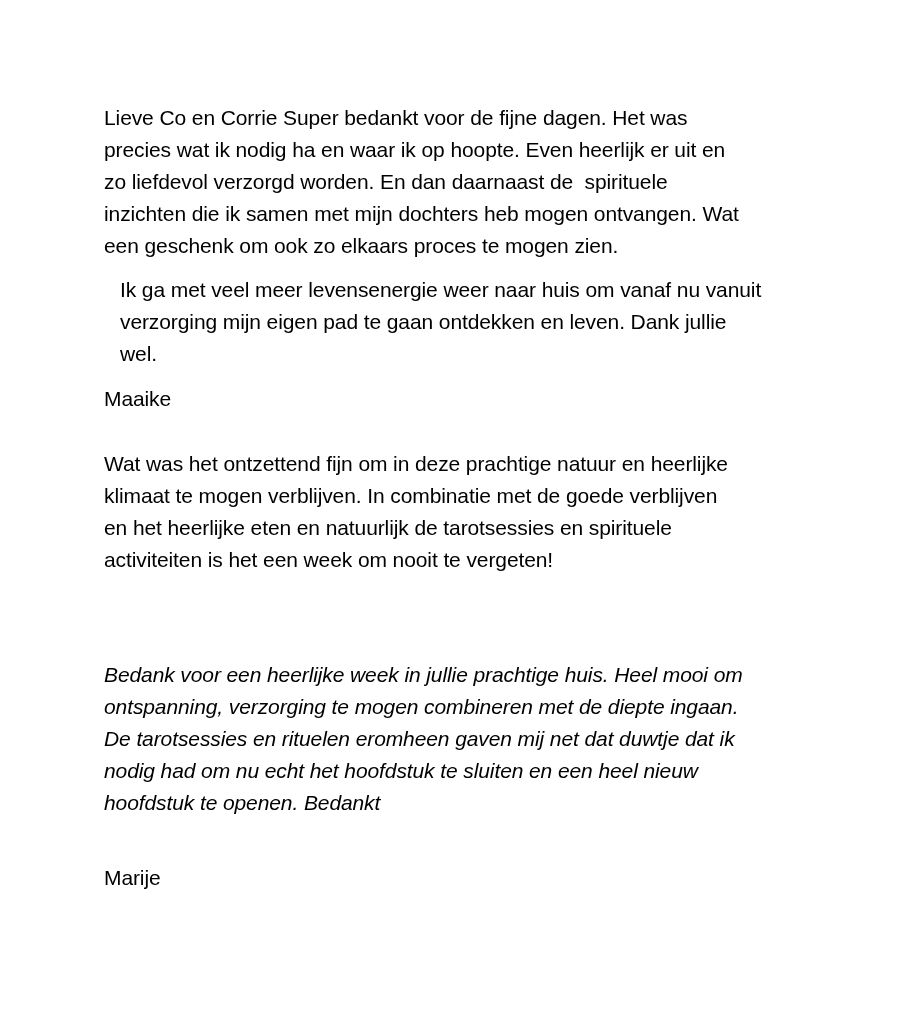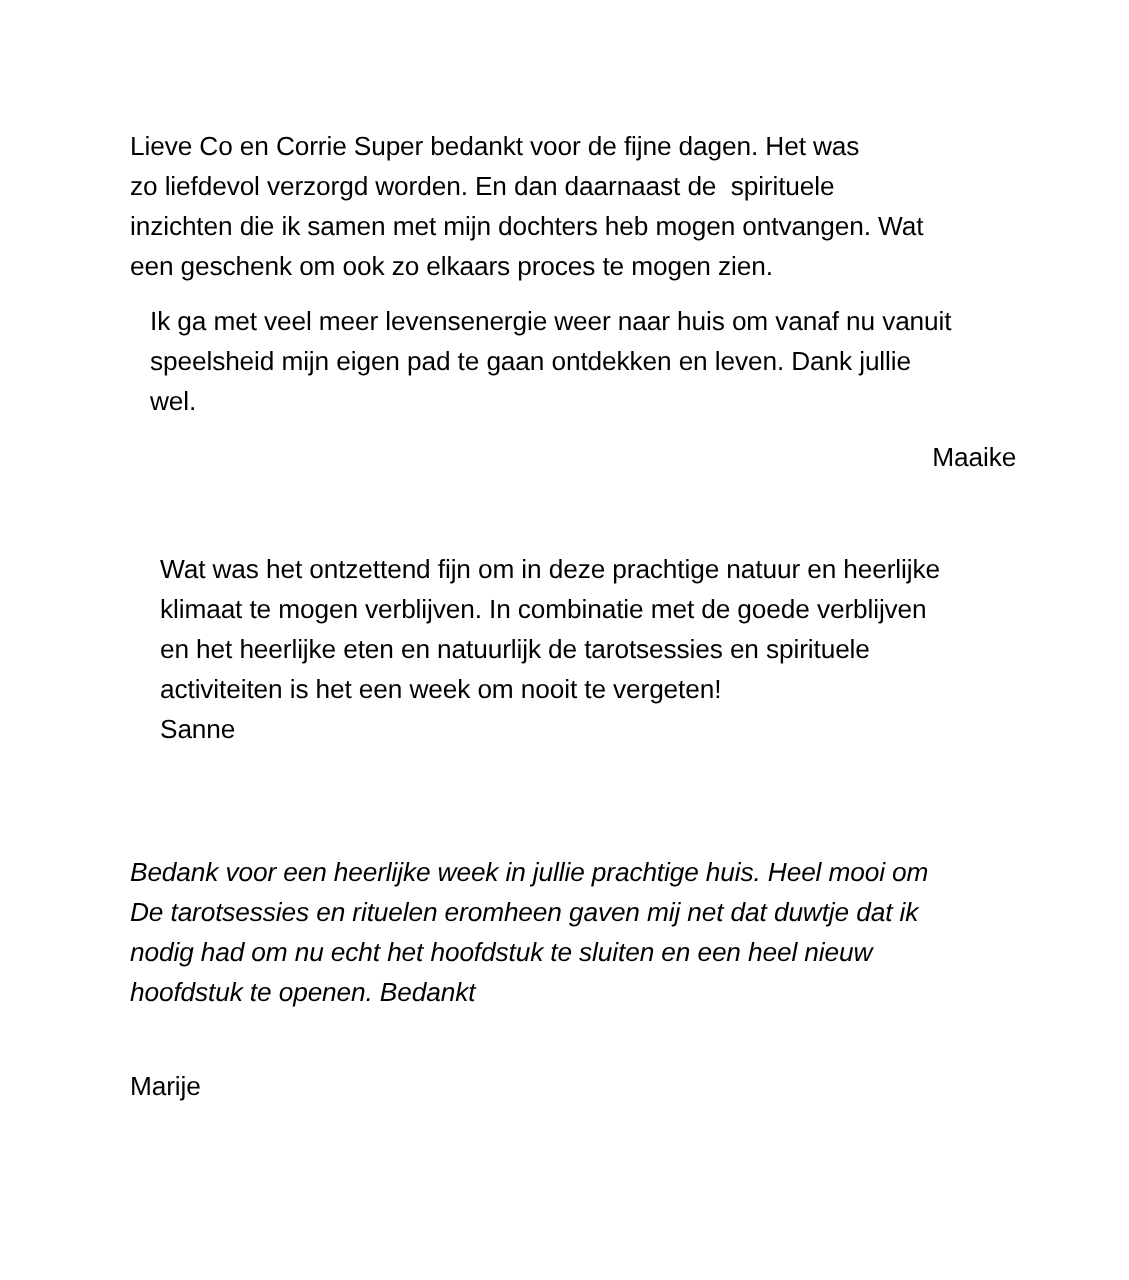--- a/index.html
+++ b/index.html
@@ -22,59 +22,60 @@
     line-height: 32px;
     color: #000000;
     letter-spacing: -0.1px;
   }
   .line {
     white-space: pre;
   }
   
   .para-1      { margin-bottom: 12px; }
   .para-2      { margin-bottom: 13px; margin-left: 16px; }
-  .sig-maaike  { margin-bottom: 57px; text-align: right; }
-  .para-3      { margin-bottom: 83px; margin-left: 24px; }
+  .sig-maaike  { margin-bottom: 33px; }
+  .para-3      { margin-bottom: 83px; }
   .para-4      { margin-bottom: 43px; font-style: italic; }
 </style>
 </head>
 <body style="background: rgb(255, 255, 255);">
 
 <div class="doc-page" style="color: rgb(0, 0, 0);">
 
   <div>
     <div class="para-1">
       <div class="line">Lieve Co en Corrie Super bedankt voor de fijne dagen. Het was</div>
+      <div class="line">precies wat ik nodig ha en waar ik op hoopte. Even heerlijk er uit en</div>
       <div class="line">zo liefdevol verzorgd worden. En dan daarnaast de  spirituele</div>
       <div class="line">inzichten die ik samen met mijn dochters heb mogen ontvangen. Wat</div>
       <div class="line">een geschenk om ook zo elkaars proces te mogen zien.</div>
     </div>
     <div class="para-2">
       <div class="line">Ik ga met veel meer levensenergie weer naar huis om vanaf nu vanuit</div>
-      <div class="line">speelsheid mijn eigen pad te gaan ontdekken en leven. Dank jullie</div>
+      <div class="line">verzorging mijn eigen pad te gaan ontdekken en leven. Dank jullie</div>
       <div class="line">wel.</div>
     </div>
     <div class="sig-maaike">
       <div class="line">Maaike</div>
     </div>
   </div>
 
   <div>
     <div class="para-3">
       <div class="line">Wat was het ontzettend fijn om in deze prachtige natuur en heerlijke</div>
       <div class="line">klimaat te mogen verblijven. In combinatie met de goede verblijven</div>
       <div class="line">en het heerlijke eten en natuurlijk de tarotsessies en spirituele</div>
       <div class="line">activiteiten is het een week om nooit te vergeten!</div>
-      <div class="line">Sanne</div>
     </div>
   </div>
 
   <div>
     <div class="para-4">
       <div class="line">Bedank voor een heerlijke week in jullie prachtige huis. Heel mooi om</div>
+      <div class="line">ontspanning, verzorging te mogen combineren met de diepte ingaan.</div>
       <div class="line">De tarotsessies en rituelen eromheen gaven mij net dat duwtje dat ik</div>
       <div class="line">nodig had om nu echt het hoofdstuk te sluiten en een heel nieuw</div>
       <div class="line">hoofdstuk te openen. Bedankt</div>
     </div>
     <div>
       <div class="line">Marije</div>
     </div>
   </div>
 
 </div>

